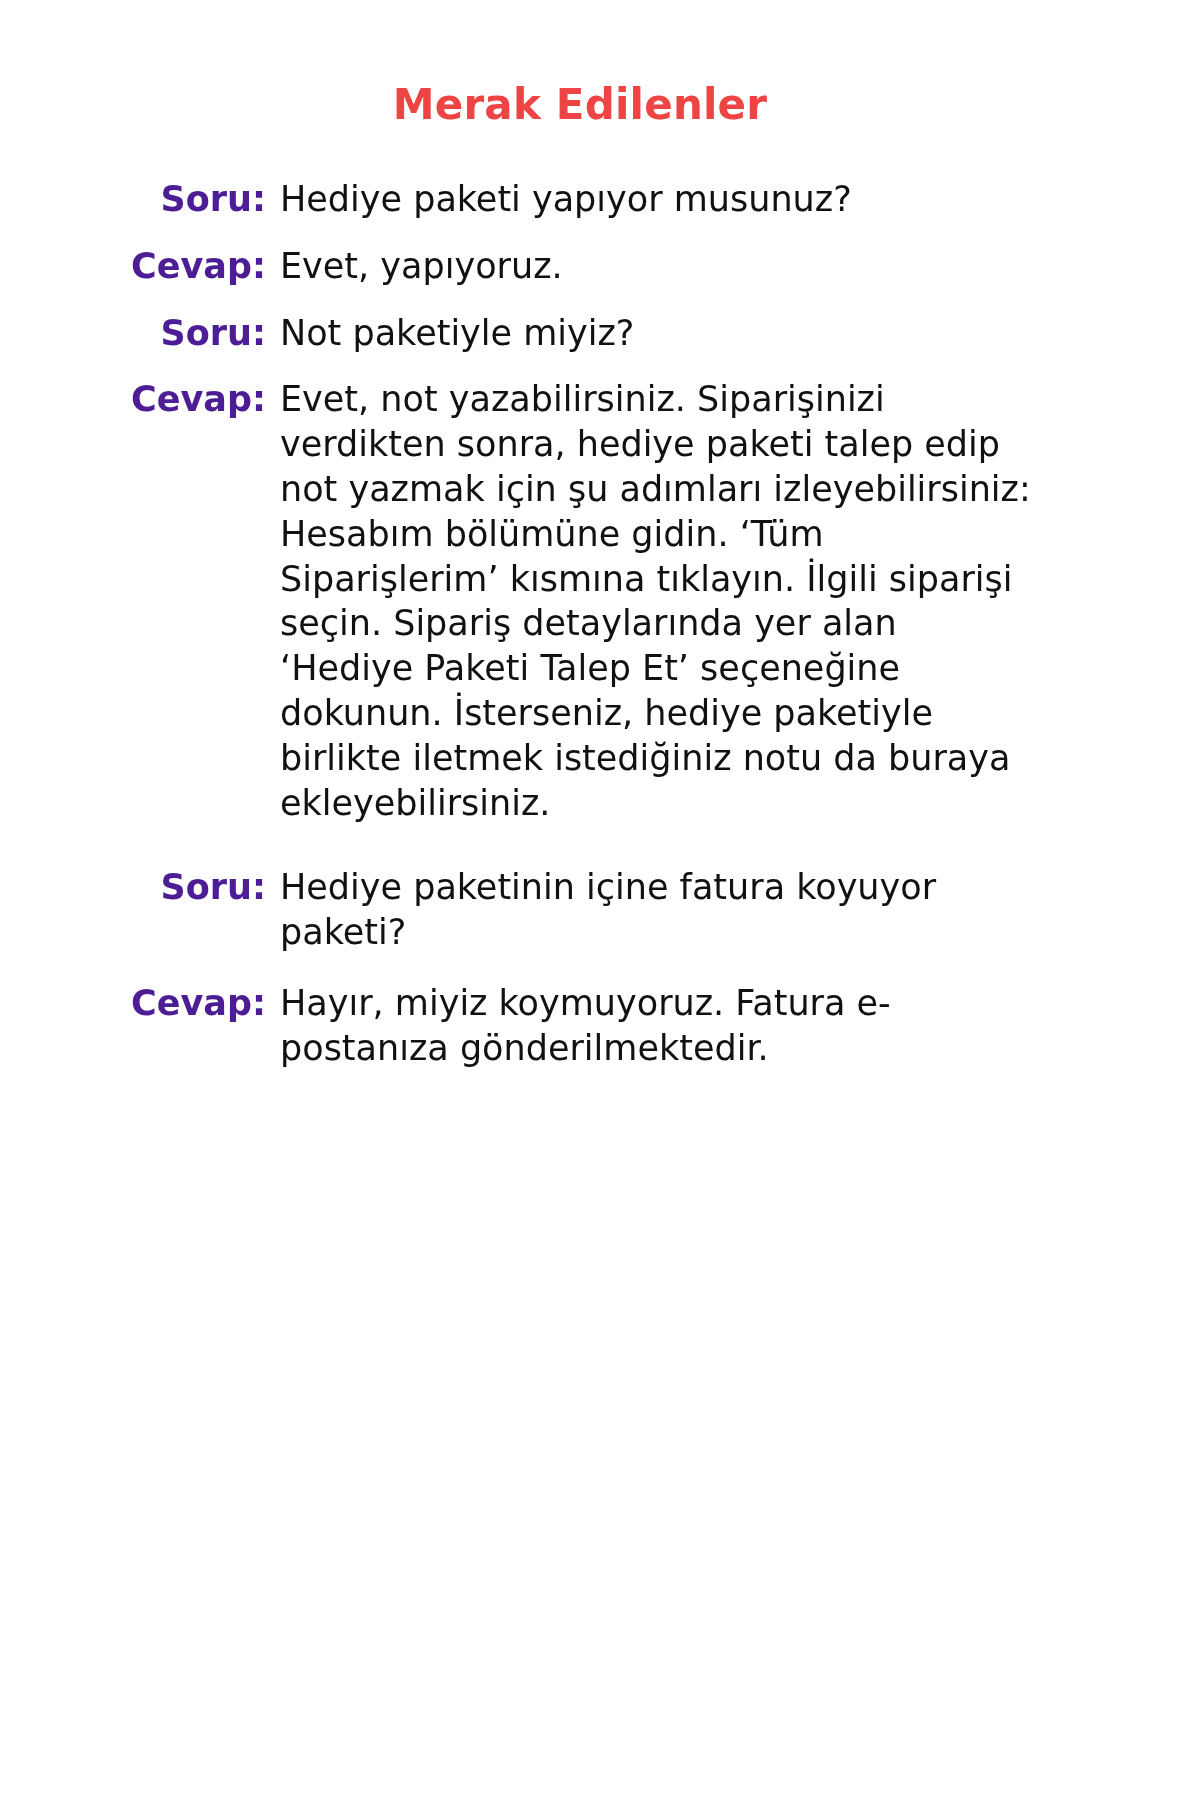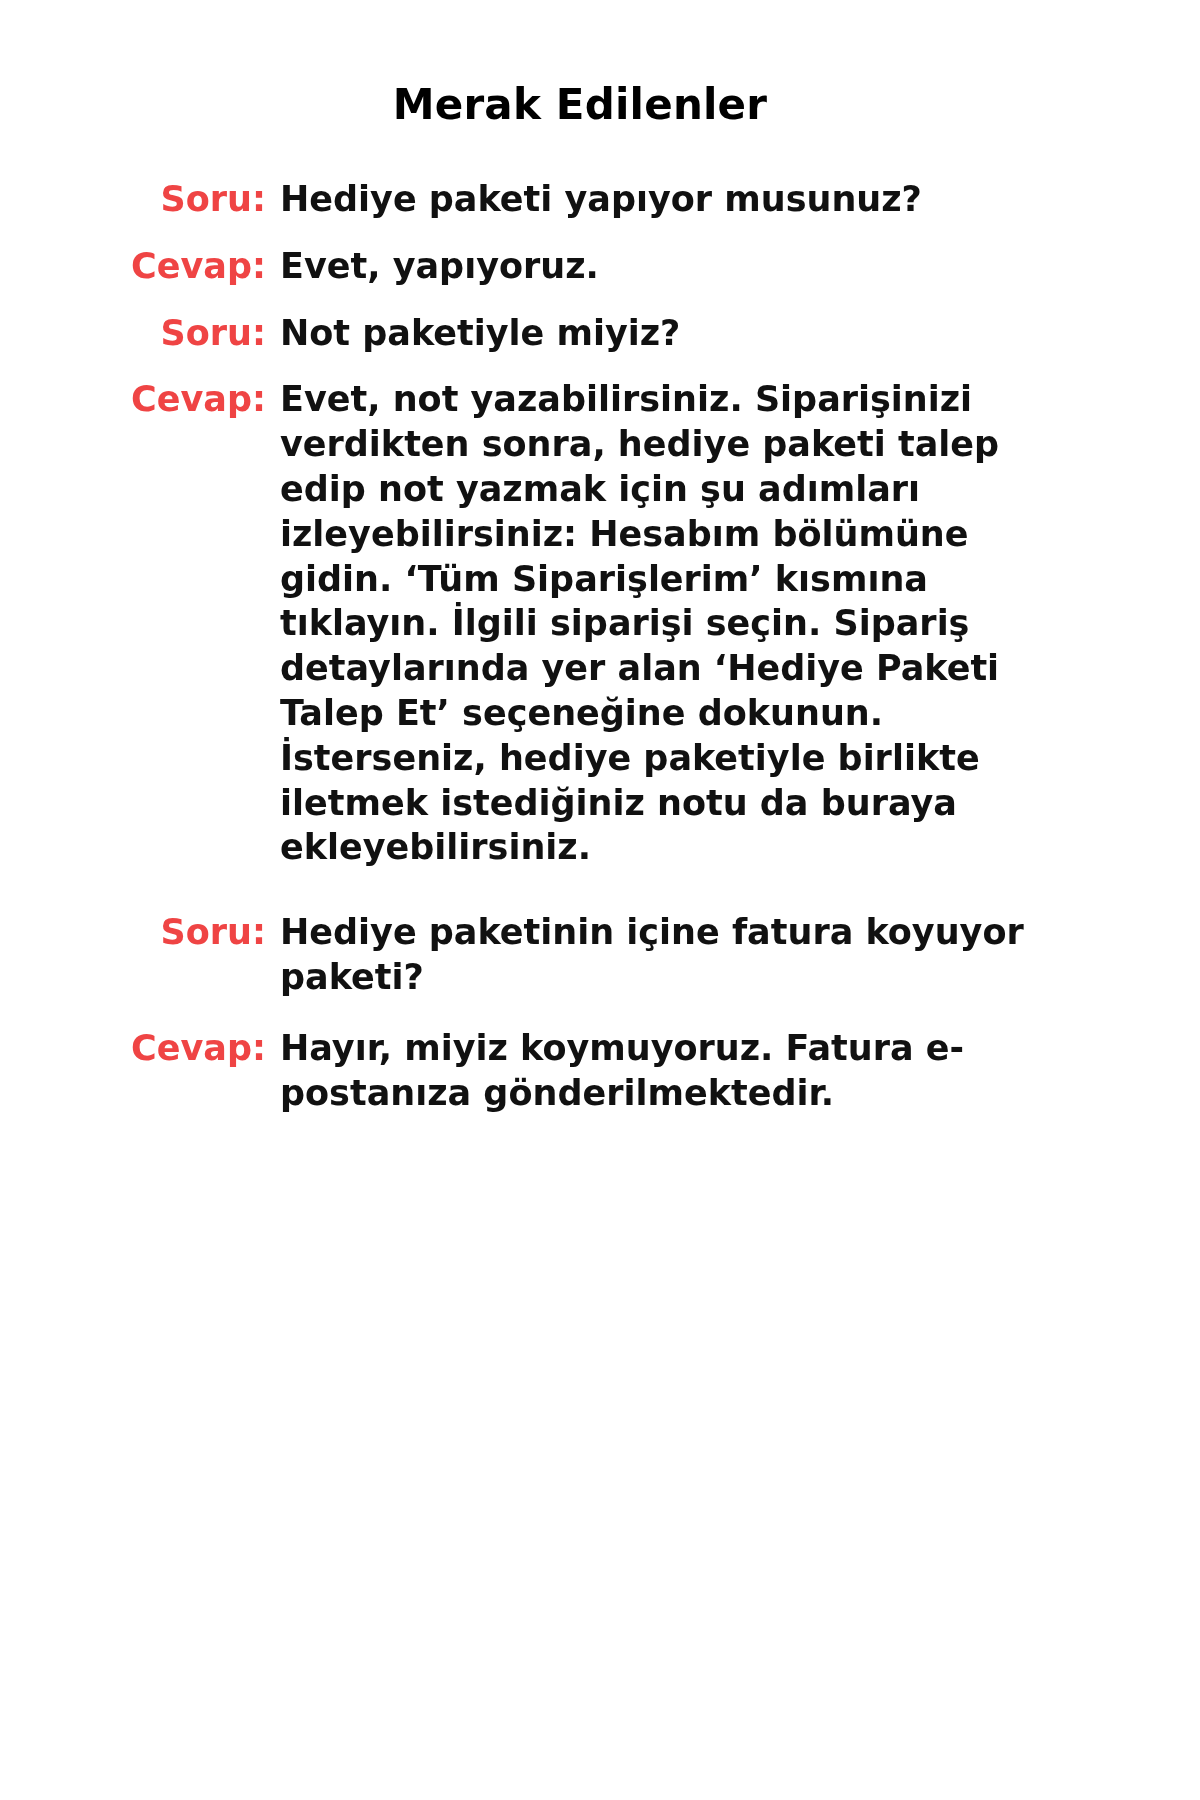--- a/index.html
+++ b/index.html
@@ -19,46 +19,46 @@
     min-height: 1800px;
     box-sizing: border-box;
     padding: 70px 140px 0 100px;
   }
   .faq-title {
     text-align: center;
     font-size: 42px;
     font-weight: bold;
     letter-spacing: 0.2px;
     margin: 10px 0 48px 0;
-    color: #000000;
+    color: #ef4444;
   }
   .faq-list {
     display: block;
   }
   .faq-row {
     display: flex;
     align-items: flex-start;
     margin-bottom: 22px;
   }
   .faq-label {
     flex: 0 0 auto;
     width: 180px;
     text-align: right;
     padding-right: 14px;
     box-sizing: border-box;
     font-size: 35px;
     font-weight: bold;
     line-height: 1.28;
-    color: #ef4444;
+    color: #4c1d95;
     white-space: nowrap;
   }
   .faq-text {
     flex: 1 1 auto;
     font-size: 35px;
-    font-weight: 700;
+    font-weight: 400;
     line-height: 1.28;
     color: #111111;
     max-width: 760px;
   }
   .faq-row.tight {
     margin-bottom: 26px;
   }
   .faq-row.gap-after {
     margin-bottom: 40px;
   }

